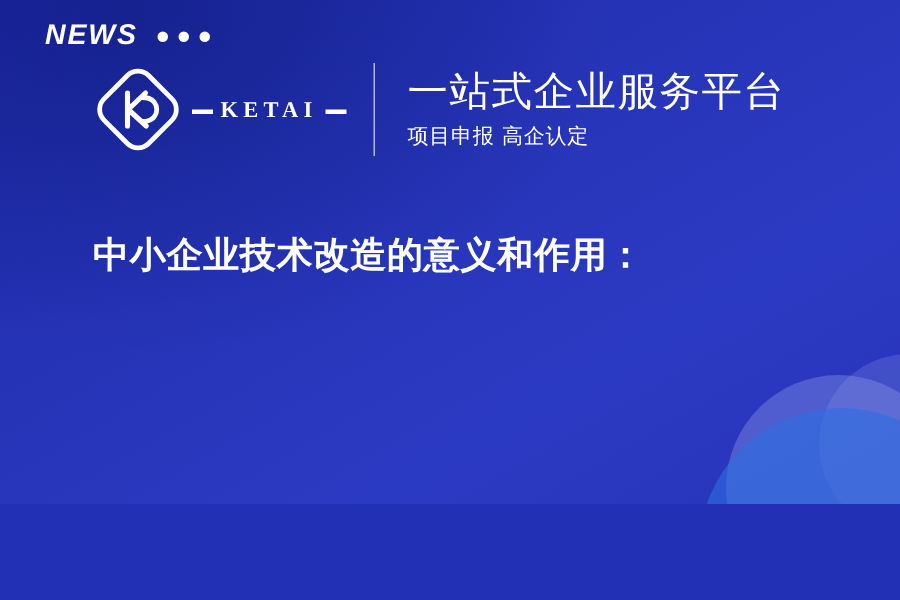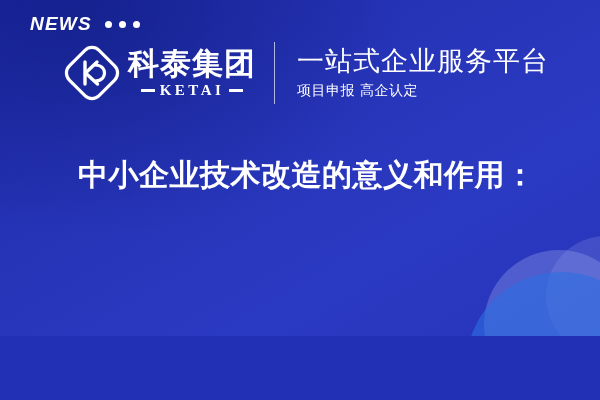--- a/index.html
+++ b/index.html
@@ -105,24 +105,24 @@
     font-family:Liberation Sans, sans-serif;
   }
   #tagline-sub {
     font-size:14px; color:#ffffff;
     letter-spacing:0.5px; margin-top:5px;
     font-family:"DejaVu Serif", serif;
   }
 
   
   #headline {
-    position:absolute; left:78px; top:152px;
+    position:absolute; left:62px; top:152px;
     width:500px;
     color:#ffffff;
-    font-size:30px; font-weight:bold;
+    font-size:24px; font-weight:bold;
     line-height:1.52;
     letter-spacing:0.5px;
     font-family:"DejaVu Sans", sans-serif;
   }
   #headline div { white-space:nowrap; }
 </style>
 </head>
 <body>
 
 <div id="banner">
@@ -147,21 +147,20 @@
         <rect x="9" y="9" width="42" height="42" rx="10" ry="10" transform="rotate(45 30 30)"></rect>
       </g>
       <g fill="none" stroke="#ffffff" stroke-width="3.4" stroke-linecap="round" stroke-linejoin="round">
         <path d="M23 19 L23 41"></path>
         <path d="M35 19 L23.5 30 L35.5 41"></path>
       </g>
       <path d="M33 22 C41 22 42.5 27.5 42.5 30 C42.5 32.5 41 38 33 38" fill="none" stroke="#ffffff" stroke-width="3.2" stroke-linecap="round"></path>
     </svg>
 
     <div id="brand-name-block">
-      <span id="brand-name-cn">科泰集团</span>
       <span id="brand-name-en-row">
         <i class="rule"></i>
         <span id="brand-name-en">KETAI</span>
         <i class="rule"></i>
       </span>
     </div>
 
     <span id="brand-divider"></span>
 
     <div id="tagline-block">

